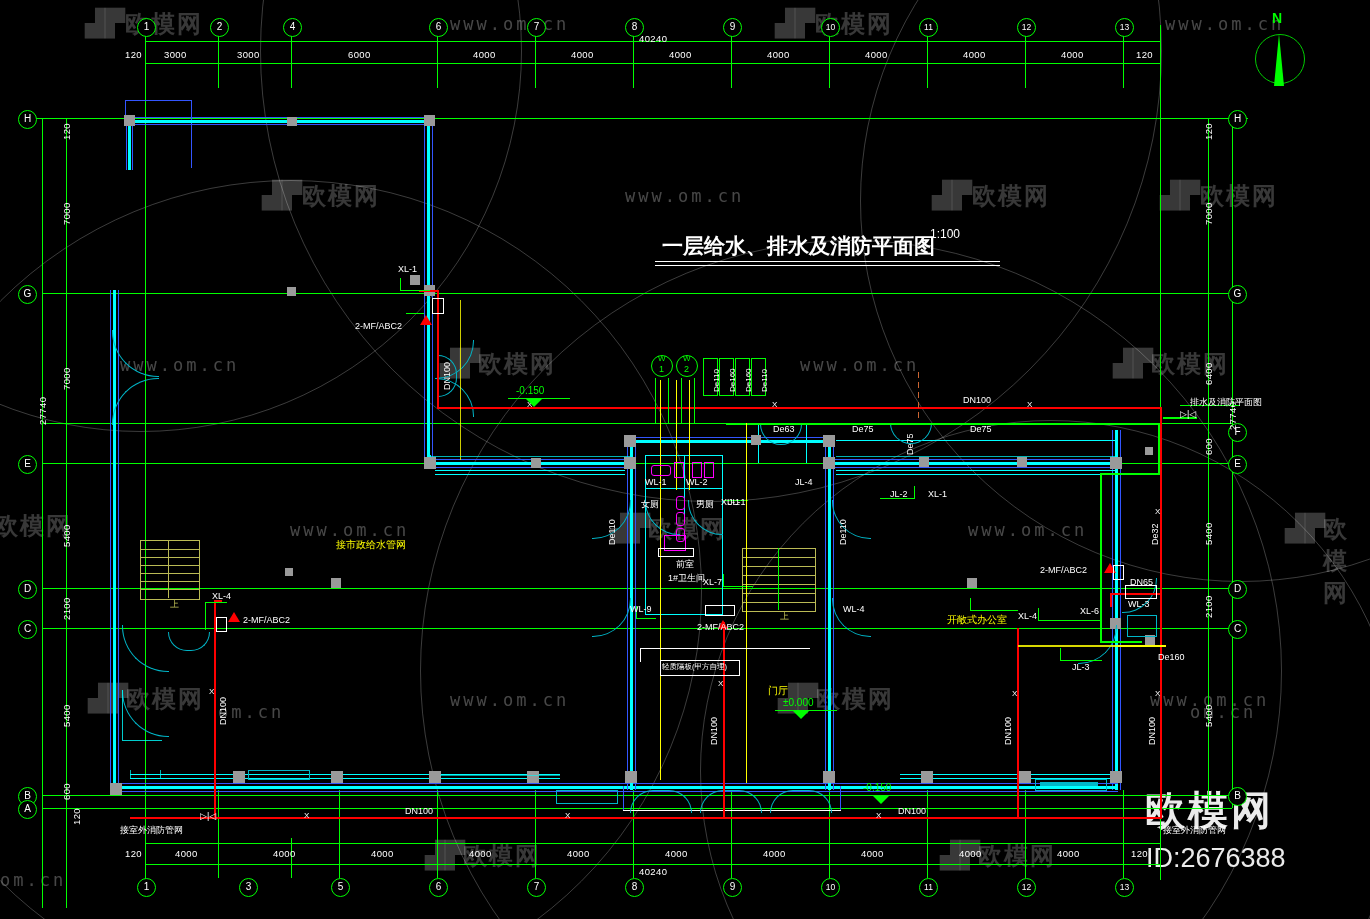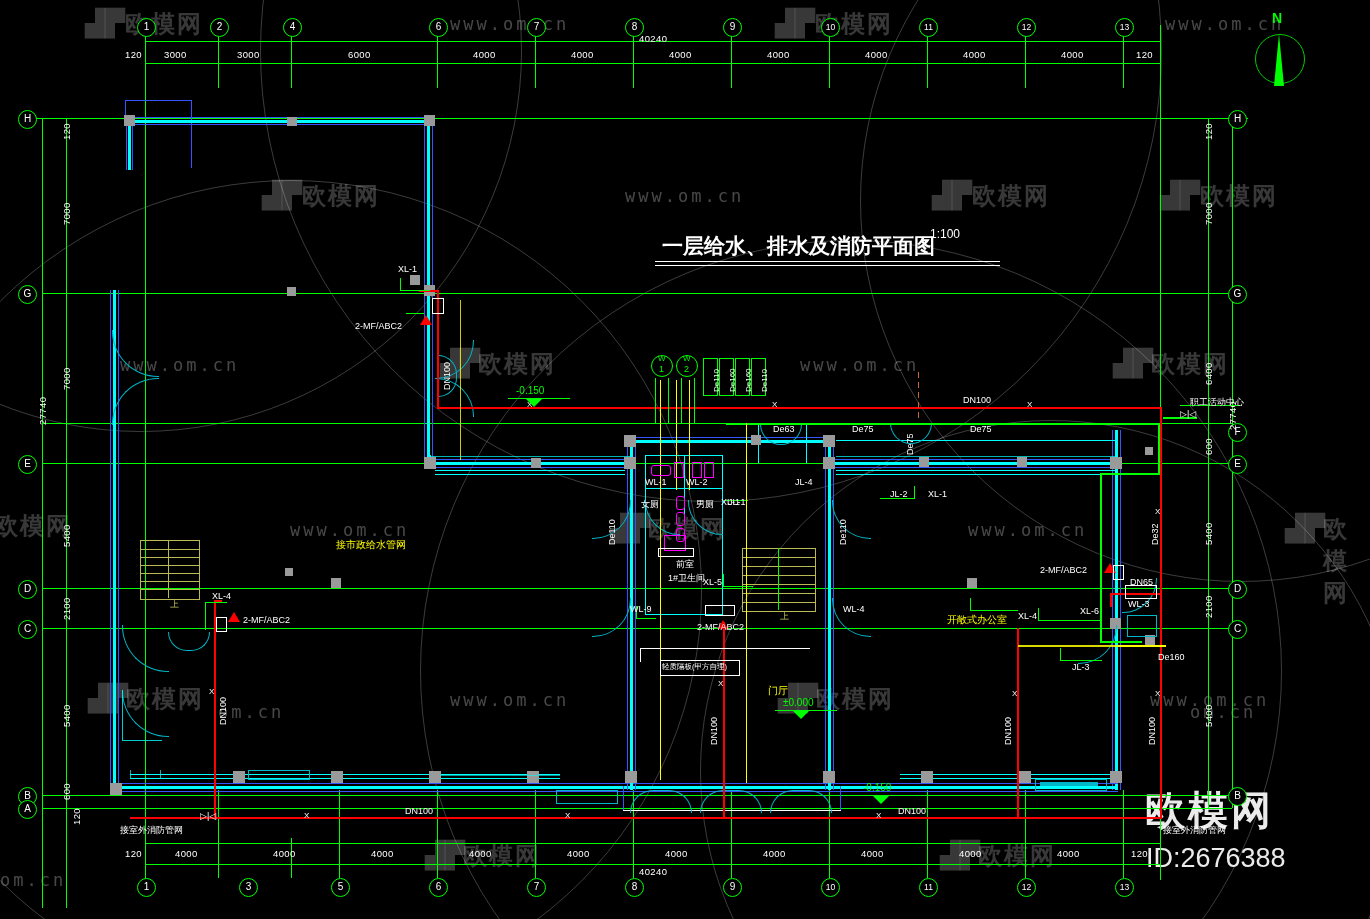--- a/index.html
+++ b/index.html
@@ -534,21 +534,21 @@
   <div class="vtx anno" style="left:1151px;top:545px;">De32</div>
   <div class="tx anno" style="left:1158px;top:653px;">De160</div>
   <div class="tx anno" style="left:1130px;top:578px;">DN65</div>
 
   <div class="tx anno" style="left:398px;top:265px;">XL-1</div>
   <div class="tx anno" style="left:212px;top:592px;">XL-4</div>
   <div class="tx anno" style="left:645px;top:478px;">WL-1</div>
   <div class="tx anno" style="left:686px;top:478px;">WL-2</div>
   <div class="tx anno" style="left:728px;top:498px;">JL-1</div>
   <div class="tx anno" style="left:795px;top:478px;">JL-4</div>
-  <div class="tx anno" style="left:703px;top:578px;">XL-5</div>
+  <div class="tx anno" style="left:703px;top:578px;">XL-7</div>
   <div class="tx anno" style="left:630px;top:605px;">WL-9</div>
   <div class="tx anno" style="left:843px;top:605px;">WL-4</div>
   <div class="tx anno" style="left:890px;top:490px;">JL-2</div>
   <div class="tx anno" style="left:928px;top:490px;">XL-1</div>
   <div class="tx anno" style="left:1018px;top:612px;">XL-4</div>
   <div class="tx anno" style="left:1080px;top:607px;">XL-6</div>
   <div class="tx anno" style="left:1128px;top:600px;">WL-3</div>
   <div class="tx anno" style="left:1072px;top:663px;">JL-3</div>
   <div class="tx anno" style="left:721px;top:498px;">XL-1</div>
 
@@ -592,21 +592,21 @@
   <div class="tx anno" style="left:697px;top:623px;">2-MF/ABC2</div>
   <div style="position:absolute;left:705px;top:605px;width:28px;height:9px;border:1px solid #ffffff;"></div>
 
   <div class="tri" style="left:1104px;top:563px;"></div>
   <div class="tx anno" style="left:1040px;top:566px;">2-MF/ABC2</div>
 
   <div style="position:absolute;left:432px;top:298px;width:10px;height:14px;border:1px solid #ffffff;"></div>
   <div style="position:absolute;left:216px;top:617px;width:9px;height:13px;border:1px solid #ffffff;"></div>
   <div style="position:absolute;left:1113px;top:565px;width:9px;height:13px;border:1px solid #ffffff;"></div>
 
-  <div class="tx" style="left:1190px;top:398px;font-size:9px;color:#ffffff;">职工活动中心</div>
+  <div class="tx" style="left:1190px;top:398px;font-size:9px;color:#ffffff;">排水及消防平面图</div>
   <div class="tx" style="left:120px;top:826px;font-size:9px;color:#ffffff;">接室外消防管网</div>
   <div class="tx" style="left:1163px;top:826px;font-size:9px;color:#ffffff;">接室外消防管网</div>
 
   <div class="tx" style="left:200px;top:812px;font-size:9px;color:#ffffff;">▷|◁</div>
   <div class="tx" style="left:1180px;top:410px;font-size:9px;color:#ffffff;">▷|◁</div>
 
   <div style="position:absolute;left:651px;top:465px;width:18px;height:9px;border:1px solid #ff00ff;border-radius:3px;"></div>
   <div style="position:absolute;left:674px;top:462px;width:8px;height:14px;border:1px solid #ff00ff;"></div>
   <div style="position:absolute;left:692px;top:462px;width:8px;height:14px;border:1px solid #ff00ff;"></div>
   <div style="position:absolute;left:704px;top:462px;width:8px;height:14px;border:1px solid #ff00ff;"></div>

